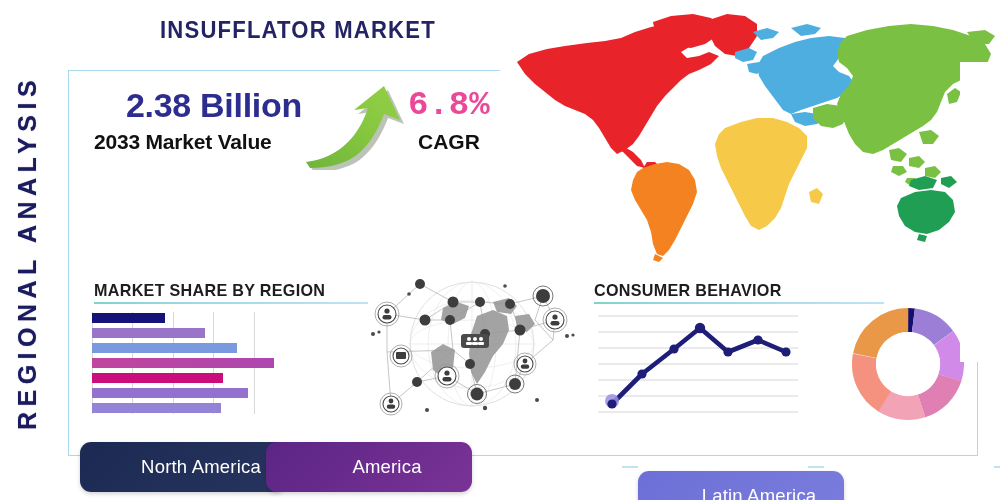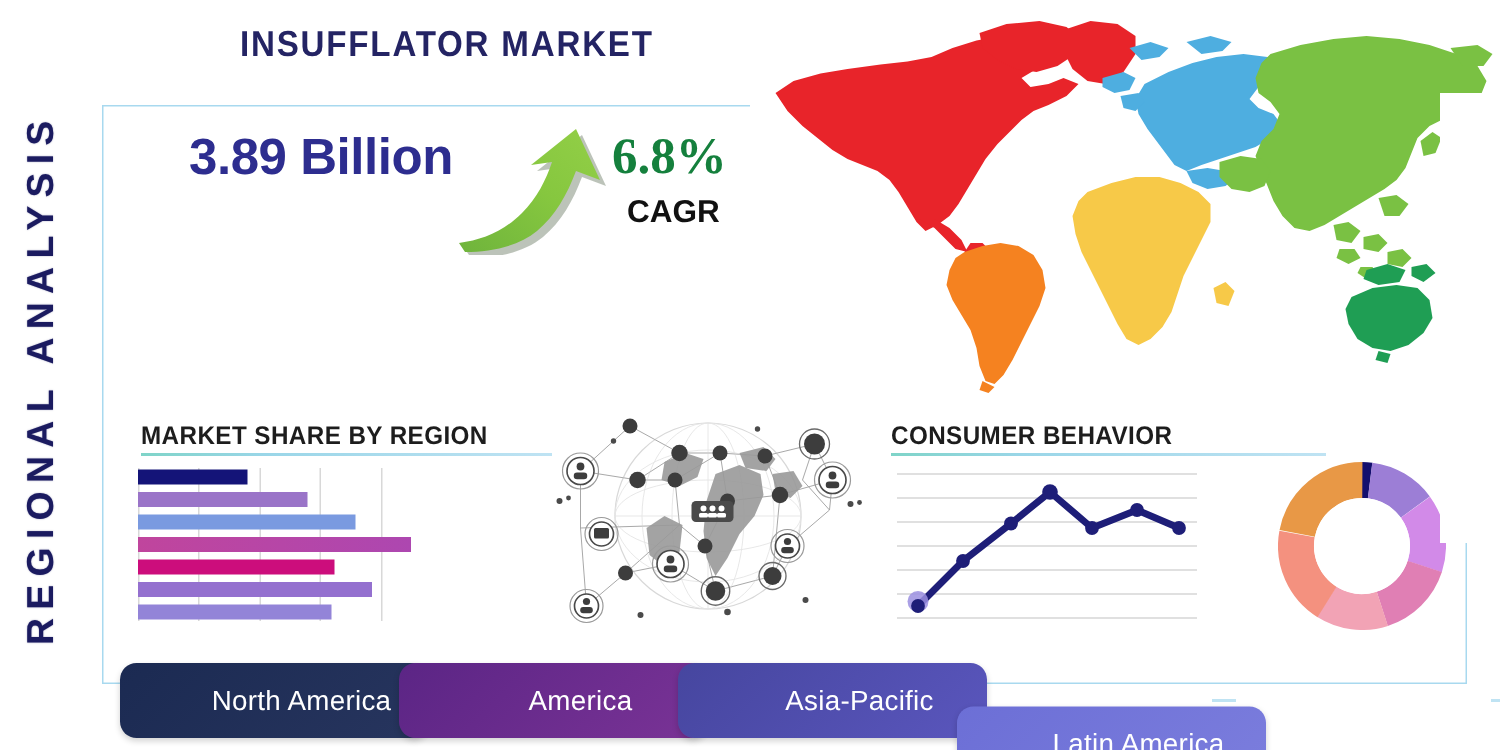--- a/index.html
+++ b/index.html
@@ -57,22 +57,22 @@
     position:absolute;left:36px;top:-2px;
     font-family:"Liberation Sans Narrow","Liberation Sans",sans-serif;
     font-weight:700;font-size:34px;color:#2d2d8f;letter-spacing:-0.3px;
   }
   .stat-caption{
     position:absolute;left:4px;top:42px;
     font-weight:700;font-size:21px;color:#111;letter-spacing:-0.2px;
   }
   .stat2-value{
     position:absolute;left:318px;top:-2px;
-    font-family:Liberation Serif, serif;
-    font-weight:700;font-size:34px;color:#15803d;
+    font-family:Liberation Mono, monospace;
+    font-weight:700;font-size:34px;color:#ec4899;
   }
   .stat2-caption{
     position:absolute;left:328px;top:42px;
     font-weight:700;font-size:21px;color:#111;
   }
   .arrow-wrap{position:absolute;left:210px;top:-4px;width:110px;height:86px;}
 
   
   .desc{
     position:absolute;left:90px;top:182px;width:500px;
@@ -170,21 +170,22 @@
 
       <path fill="#1f9e54" d="M406,196 L420,190 L436,188 L450,190 L458,198 L460,210 L454,220 L444,228 L432,232 L420,230 L410,224 L404,214 L402,204 Z"></path>
       <path fill="#1f9e54" d="M416,178 L430,174 L442,178 L438,186 L424,188 L414,184 Z"></path>
       <path fill="#1f9e54" d="M446,176 L456,174 L462,180 L454,186 L446,182 Z"></path>
       <path fill="#1f9e54" d="M470,232 L480,228 L486,234 L480,244 L470,242 Z"></path>
       <path fill="#1f9e54" d="M424,232 L432,234 L430,240 L422,238 Z"></path>
     </svg>
   </div>
 
   <div class="hero">
-    <div class="stat-value">3.89 Billion</div>
+    <div class="stat-value">2.38 Billion</div>
+    <div class="stat-caption">2033 Market Value</div>
     <div class="arrow-wrap">
       <svg viewBox="0 0 110 86" width="110" height="86" xmlns="http://www.w3.org/2000/svg">
         <defs>
           <linearGradient id="arrGrad" x1="0" y1="1" x2="1" y2="0">
             <stop offset="0%" stop-color="#6fb43c"></stop>
             <stop offset="55%" stop-color="#86c73f"></stop>
             <stop offset="100%" stop-color="#93cf47"></stop>
           </linearGradient>
         </defs>
         <path d="M6,78 C22,76 36,70 48,58 C58,48 64,36 68,24 L54,26 L84,2 L100,36 L84,30 C78,46 70,60 58,70 C46,80 28,84 10,84 Z" fill="#6b7a63" opacity="0.45" transform="translate(4,4)"></path>
@@ -387,21 +388,18 @@
     <div class="region-connector" style="left:542px;width:16px;"></div>
     <div class="region-connector" style="left:728px;width:16px;"></div>
     <div class="region-connector" style="left:914px;width:64px;"></div>
 
     <div class="region-btn" style="left:0px;width:170px;background:linear-gradient(135deg,#1b2a52,#27355e);">
       <span>North America</span>
     </div>
     <div class="region-btn" style="left:186px;width:170px;background:linear-gradient(135deg,#5b2585,#7a3396);">
       <span>America</span>
     </div>
-    <div class="region-btn" style="left:372px;width:170px;background:linear-gradient(135deg,#46469f,#5a56bd);">
-      <span>Asia-Pacific</span>
-    </div>
     <div class="region-btn" style="left:558px;width:170px;background:linear-gradient(135deg,#6c6fd6,#7b7ddd);margin-top:29px;">
       <span>Latin America</span>
     </div>
   </div>
 
 </div>
 
 </body></html>

